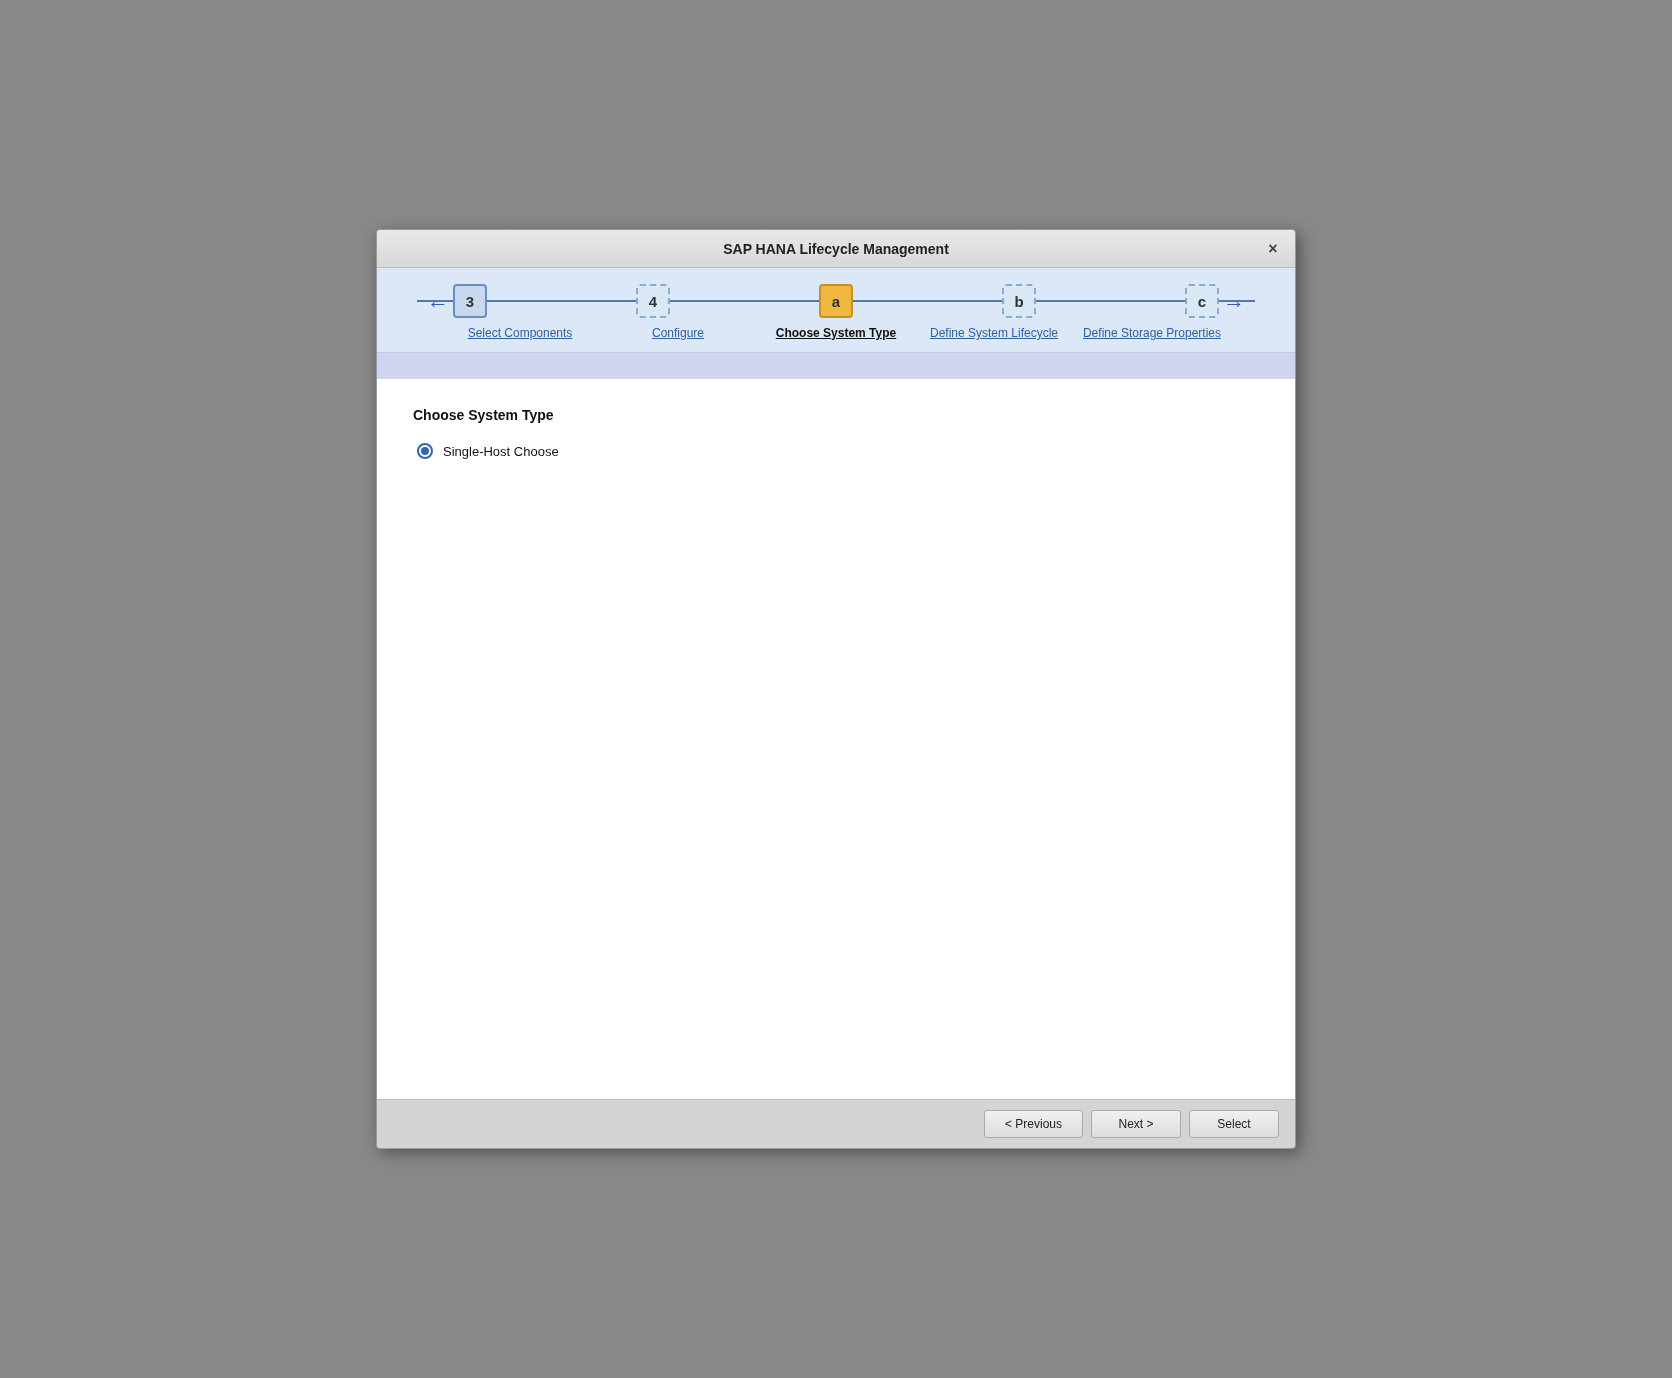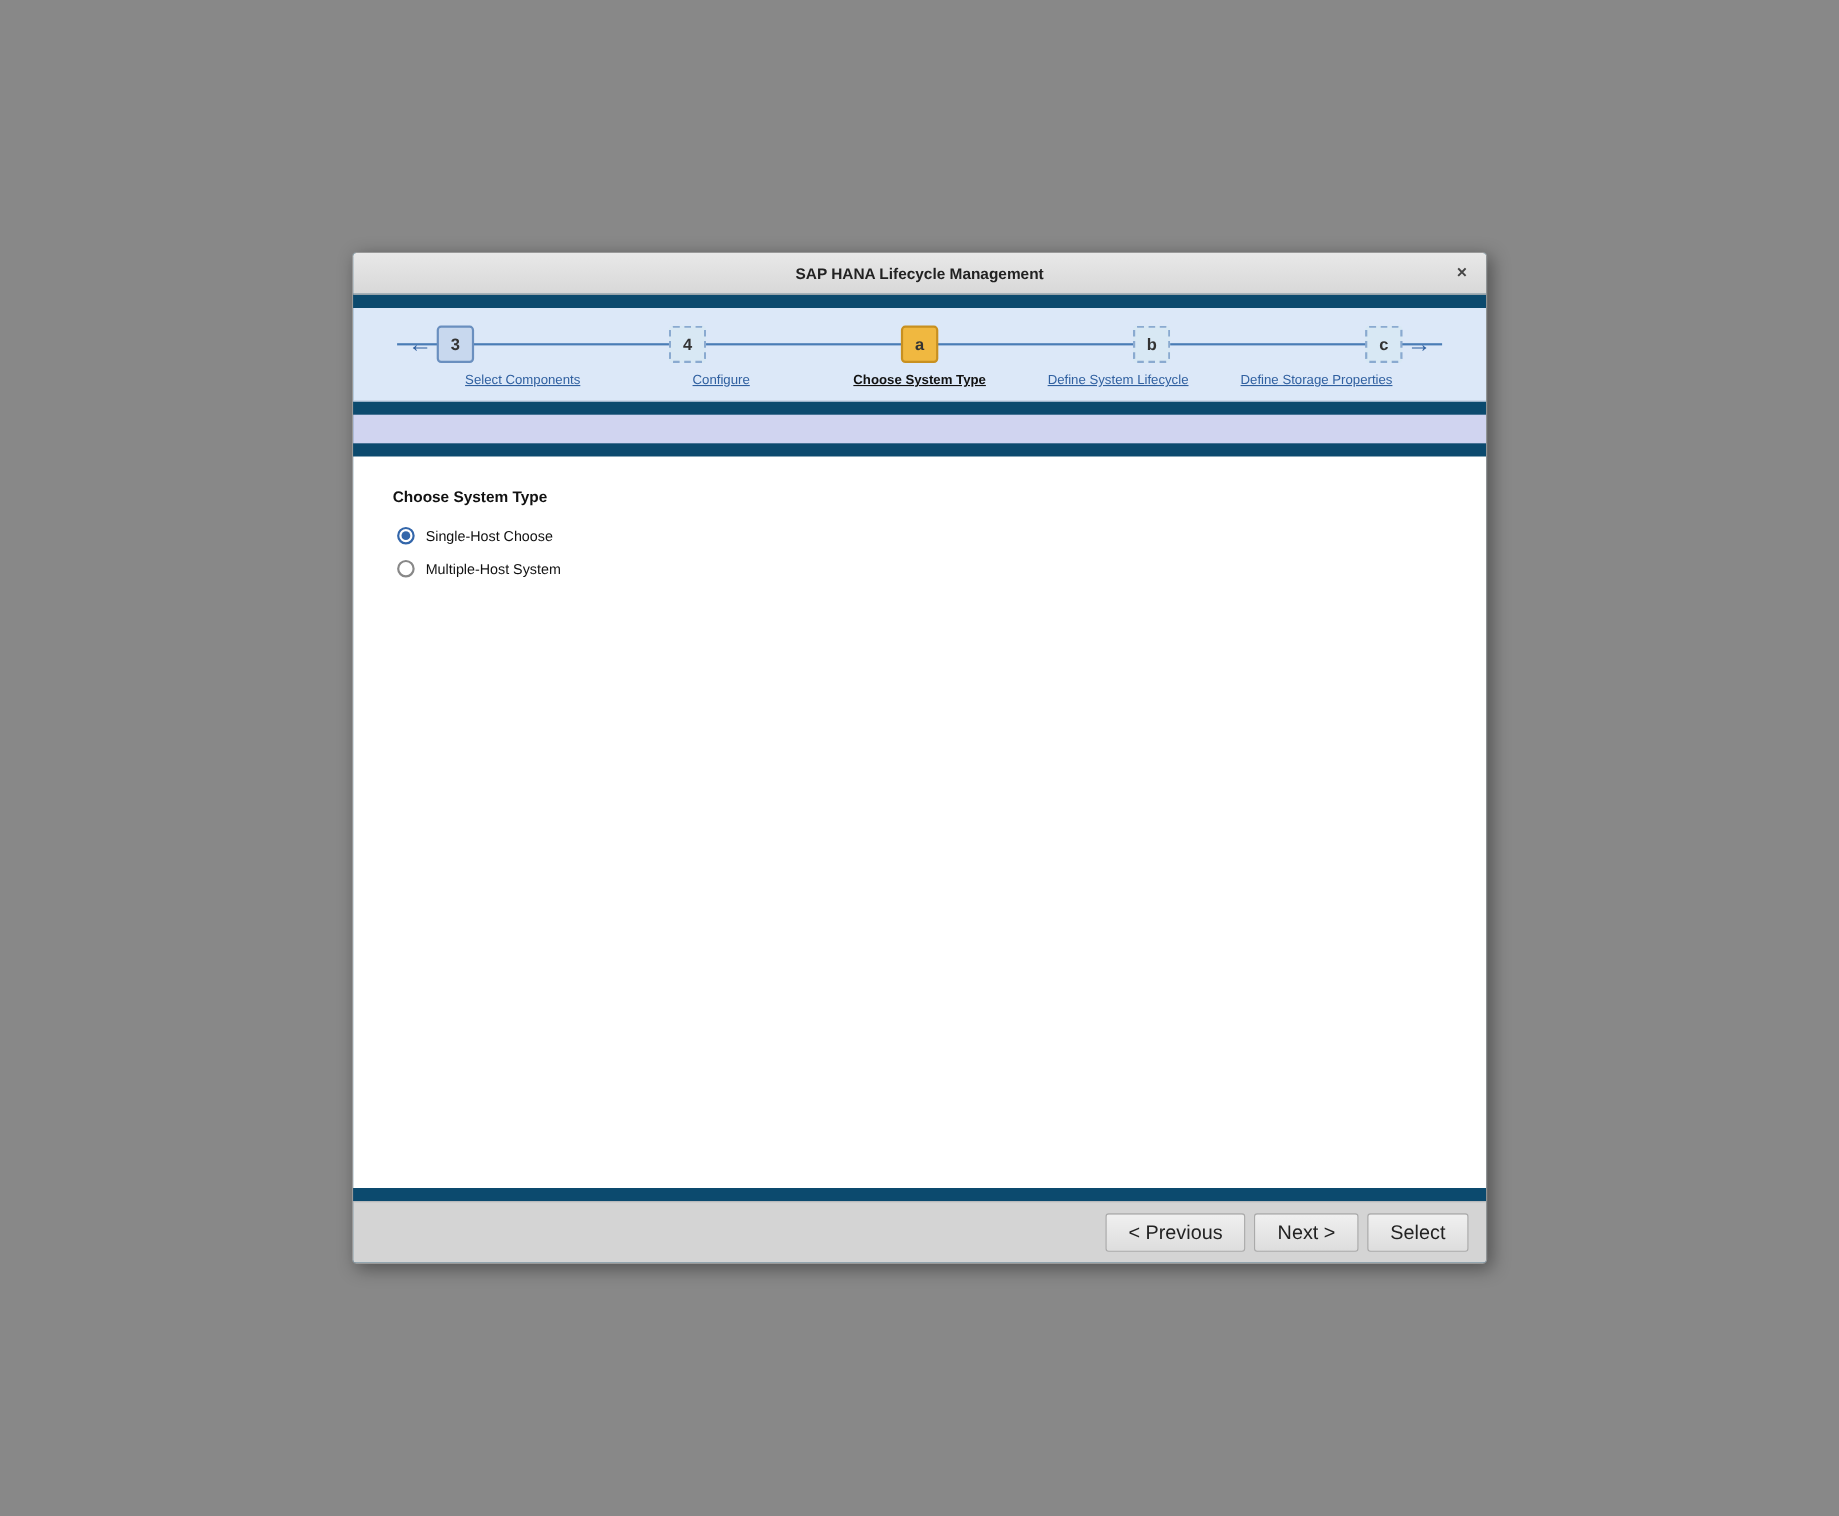--- a/index.html
+++ b/index.html
@@ -6,30 +6,29 @@
     body {
       background: #888;
       display: flex;
       justify-content: center;
       align-items: center;
       min-height: 100vh;
       font-family: Arial, sans-serif;
       font-size: 13px;
     }
     .window {
-      width: 1032px;
+      width: 920px;
       min-height: 920px;
-      background: #0c4a6e;
+      background: #c4b5fd;
       border: 1px solid #999;
       border-radius: 4px;
       box-shadow: 4px 4px 16px rgba(0,0,0,0.4);
       display: flex;
       flex-direction: column;
       overflow: hidden;
-      gap: 12px;
     }
     .title-bar {
       background: linear-gradient(to bottom, #e8e8e8, #d8d8d8);
       border-bottom: 1px solid #bbb;
       display: flex;
       align-items: center;
       justify-content: space-between;
       padding: 8px 12px;
       min-height: 38px;
     }
@@ -209,21 +208,21 @@
       background: #d4d4d4;
       border-top: 1px solid #bbb;
       padding: 10px 16px;
       display: flex;
       justify-content: flex-end;
       gap: 8px;
       align-items: center;
     }
     .footer-btn {
       padding: 6px 20px;
-      font-size: 18px;
+      font-size: 12px;
       border: 1px solid #aaa;
       border-radius: 3px;
       background: linear-gradient(to bottom, #f0f0f0, #ddd);
       color: #222;
       cursor: pointer;
       min-width: 90px;
       text-align: center;
     }
   </style>
 </head>
@@ -286,24 +285,20 @@
   <div class="main-content">
     <div class="section-title">Choose System Type</div>
 
     <div class="radio-group">
 
       <label class="radio-item">
         <div class="radio-circle checked"></div>
         <span class="radio-label">Single-Host Choose</span>
       </label>
 
-      <label class="radio-item">
-        <div class="radio-circle"></div>
-        <span class="radio-label">Multiple-Host System</span>
-      </label>
     </div>
   </div>
 
   <div class="footer">
     <button class="footer-btn">&lt; Previous</button>
     <button class="footer-btn">Next &gt;</button>
     <button class="footer-btn">Select</button>
   </div>
 
 </div>

